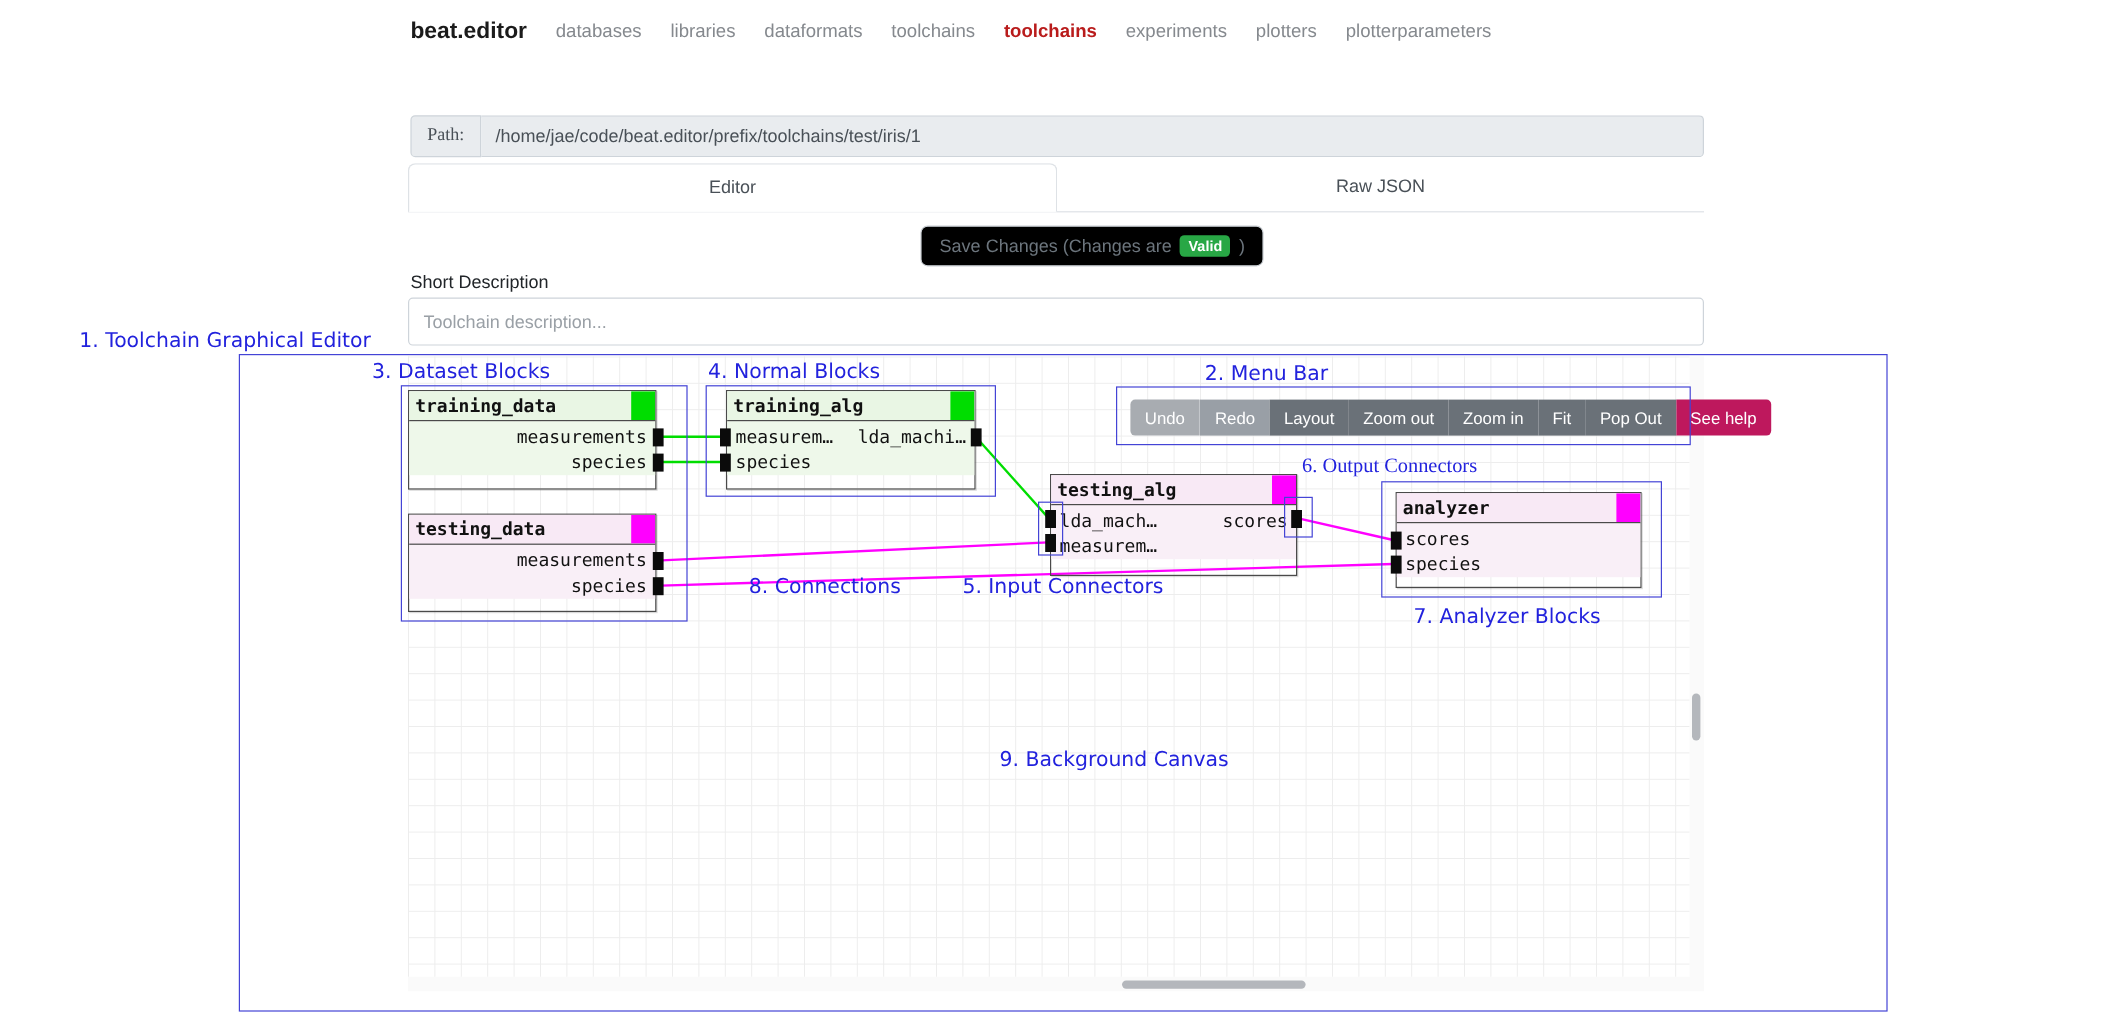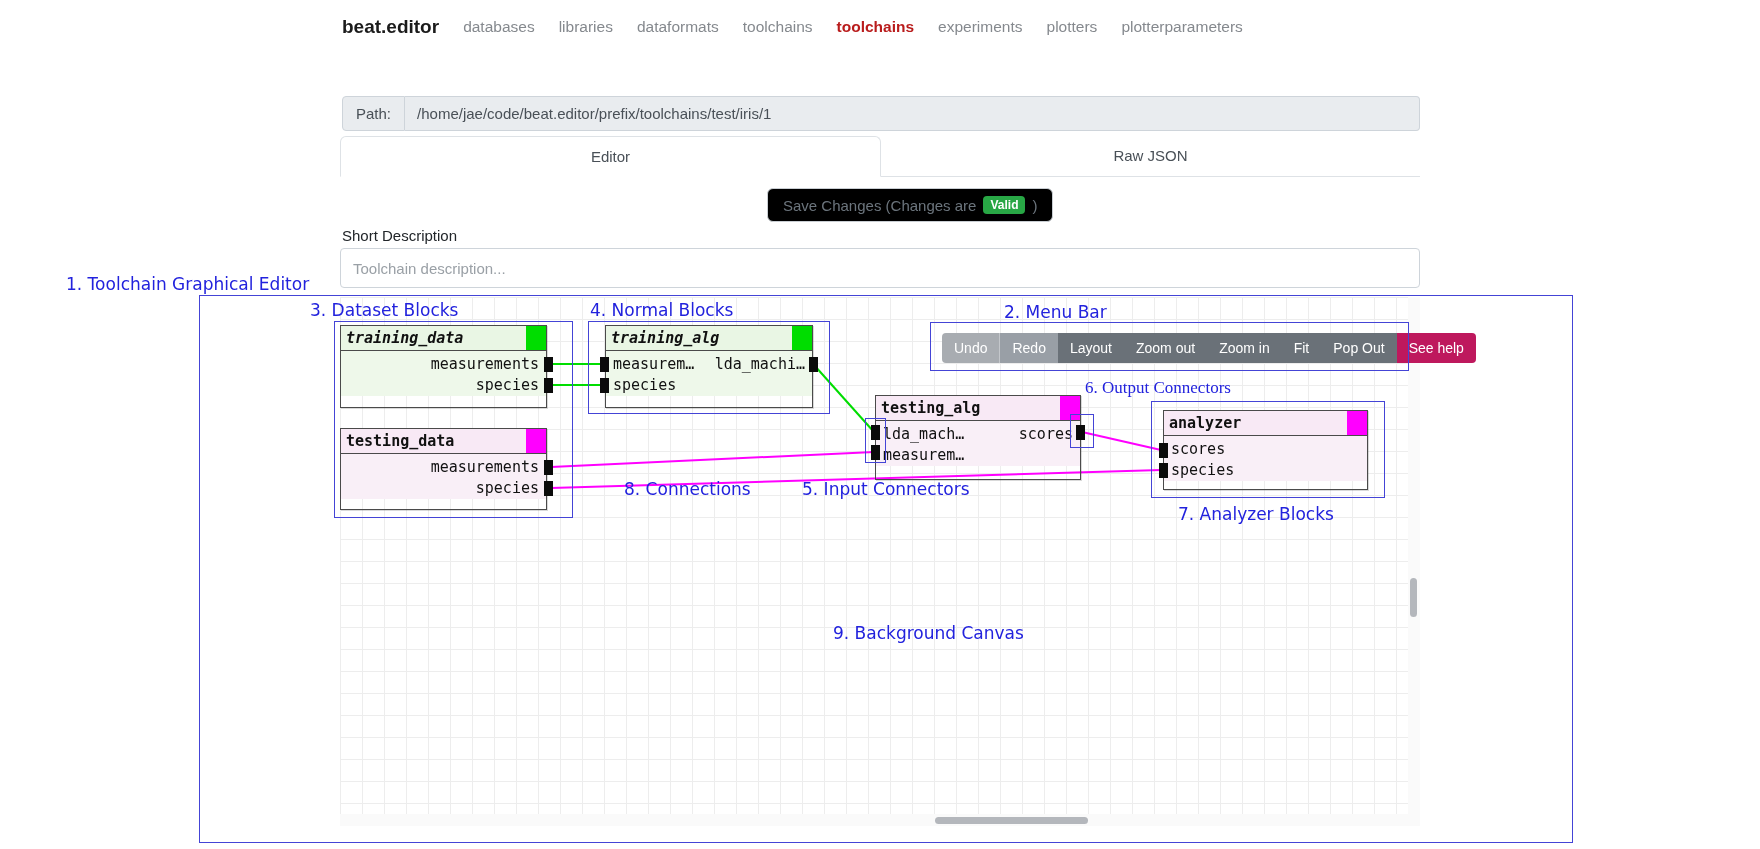--- a/index.html
+++ b/index.html
@@ -15,21 +15,21 @@
   
   .title-row { position:absolute; left:342px; top:52px; width:1078px; text-align:center; }
   .title-main { font-size:27px; color:#212529; }
   .title-name { font-family:"DejaVu Sans Mono", monospace; font-size:23px; color:#212529; }
   .badge-valid { display:inline-block; background:#28a745; color:#fff; font-weight:bold; font-size:18px;
                  padding:3px 10px; border-radius:5px; vertical-align:3px; margin-left:6px; }
 
   
   .path-group { position:absolute; left:342px; top:96px; width:1078px; height:35px; display:flex; }
   .path-label { background:#e9ecef; border:1px solid #ced4da; border-radius:4px 0 0 4px;
-                padding:0 13px; line-height:33px; font-size:15px; color:#495057; }
+                padding:0 13px; line-height:33px; font-size:15px; color:#495057;font-family:Liberation Serif, serif; }
   .path-value { flex:1; background:#e9ecef; border:1px solid #ced4da; border-left:none;
                 border-radius:0 4px 4px 0; padding:0 12px; line-height:33px; font-size:15px; color:#495057;
                 white-space:nowrap; overflow:hidden; }
 
   
   .tabs { position:absolute; left:340px; top:136px; width:1080px; height:41px; display:flex; border-bottom:1px solid #dee2e6; }
   .tab { flex:1; text-align:center; line-height:39px; font-size:15px; color:#495057; cursor:pointer; }
   .tab.active { background:#fff; border:1px solid #dee2e6; border-bottom:1px solid #fff; margin-bottom:-1px;
                 border-radius:6px 6px 0 0; }
 
@@ -68,21 +68,21 @@
   .tb-redo { background:#999fa6; }
   .tb-dark { background:#6a7178; }
   .tb-help { background:#be185d; border-radius:0 4px 4px 0; }
 
   
   .blk { position:absolute; border:1px solid #4a4a4a; font-family:"DejaVu Sans Mono", monospace; font-size:15px;
          box-shadow:1px 1px 0 rgba(0,0,0,0.15); }
   .blk-head { position:relative; height:25px; line-height:24px; border-bottom:1px solid #4a4a4a;
               font-weight:bold; color:#111; padding:0 24px 0 5px; white-space:nowrap; overflow:hidden; }
   .blk-sq { position:absolute; right:0; top:0; width:20px; height:24px; }
-  .green  .blk-head { background:#e9f6e4;font-style:italic; }
+  .green  .blk-head { background:#e9f6e4; }
   .green  .blk-body { background:#eef8ea; }
   .green  .blk-sq { background:#00dd00; }
   .pink   .blk-head { background:#f8e9f5; }
   .pink   .blk-body { background:#f9eff7; }
   .pink   .blk-sq { background:#ff00ff; }
   .blk-body { padding-top:3px; }
   .prow { height:21px; line-height:21px; padding:0 7px; color:#111; display:flex; justify-content:space-between; white-space:nowrap; }
   .prow.right-only { justify-content:flex-end; }
   .conn { position:absolute; width:9px; height:15px; background:#0b0b0b; }
 

